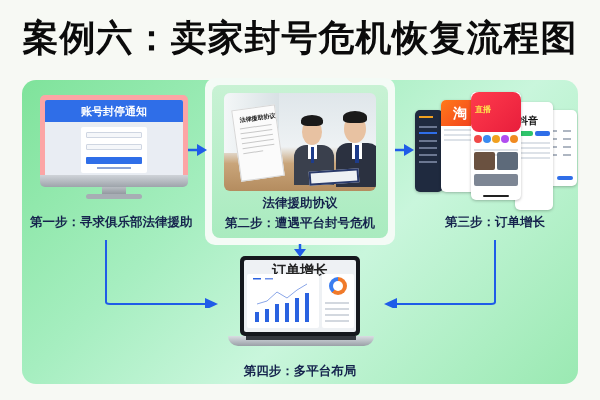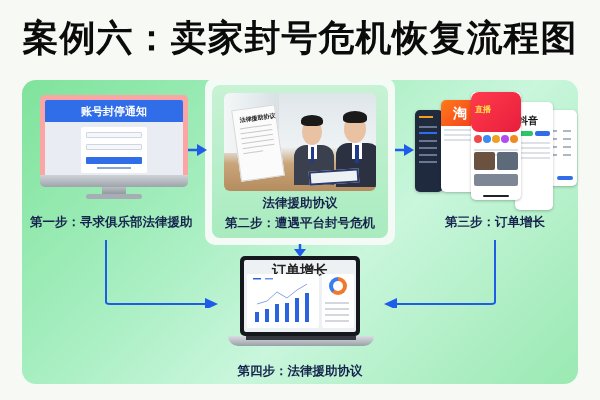--- a/index.html
+++ b/index.html
@@ -249,21 +249,21 @@
         <div class="legrow" style="top:28px"></div>
         <div class="legrow" style="top:34px"></div>
         <div class="legrow" style="top:40px"></div>
         <div class="legrow" style="top:46px"></div>
       </div>
     </div>
   </div>
   <div class="lap-base"></div>
   <div class="lap-key"></div>
 </div>
-<div class="label" style="left:220px; top:363px; width:160px;">第四步：法律援助协议</div>
+<div class="label" style="left:220px; top:363px; width:160px;">第四步：多平台布局</div>
 
 <svg class="arrow" style="left:188px; top:142px;" width="20" height="16">
   <line x1="0" y1="8" x2="10" y2="8" stroke="#1f5ce8" stroke-width="2.5"></line>
   <polygon points="9,2 19,8 9,14" fill="#1f5ce8"></polygon>
 </svg>
 <svg class="arrow" style="left:395px; top:142px;" width="20" height="16">
   <line x1="0" y1="8" x2="10" y2="8" stroke="#1f5ce8" stroke-width="2.5"></line>
   <polygon points="9,2 19,8 9,14" fill="#1f5ce8"></polygon>
 </svg>
 <svg class="arrow" style="left:292px; top:244px;" width="16" height="14">

